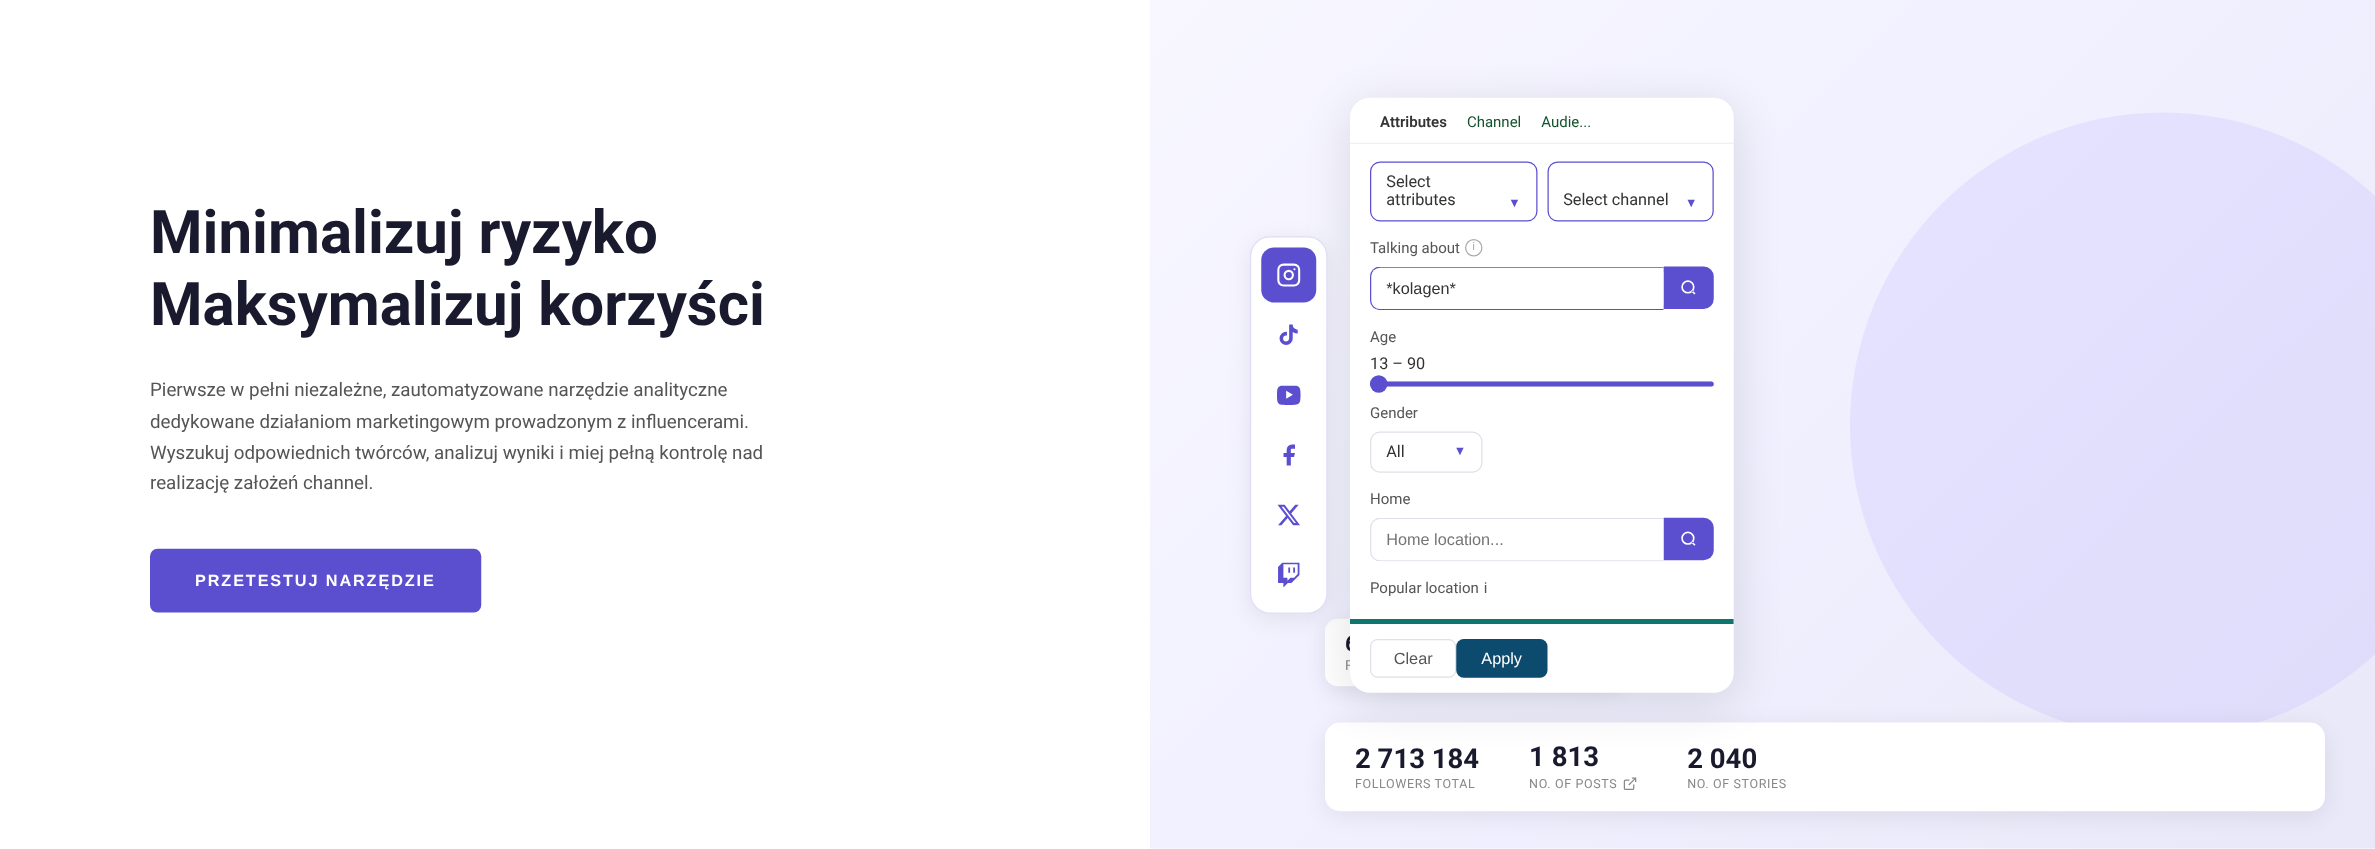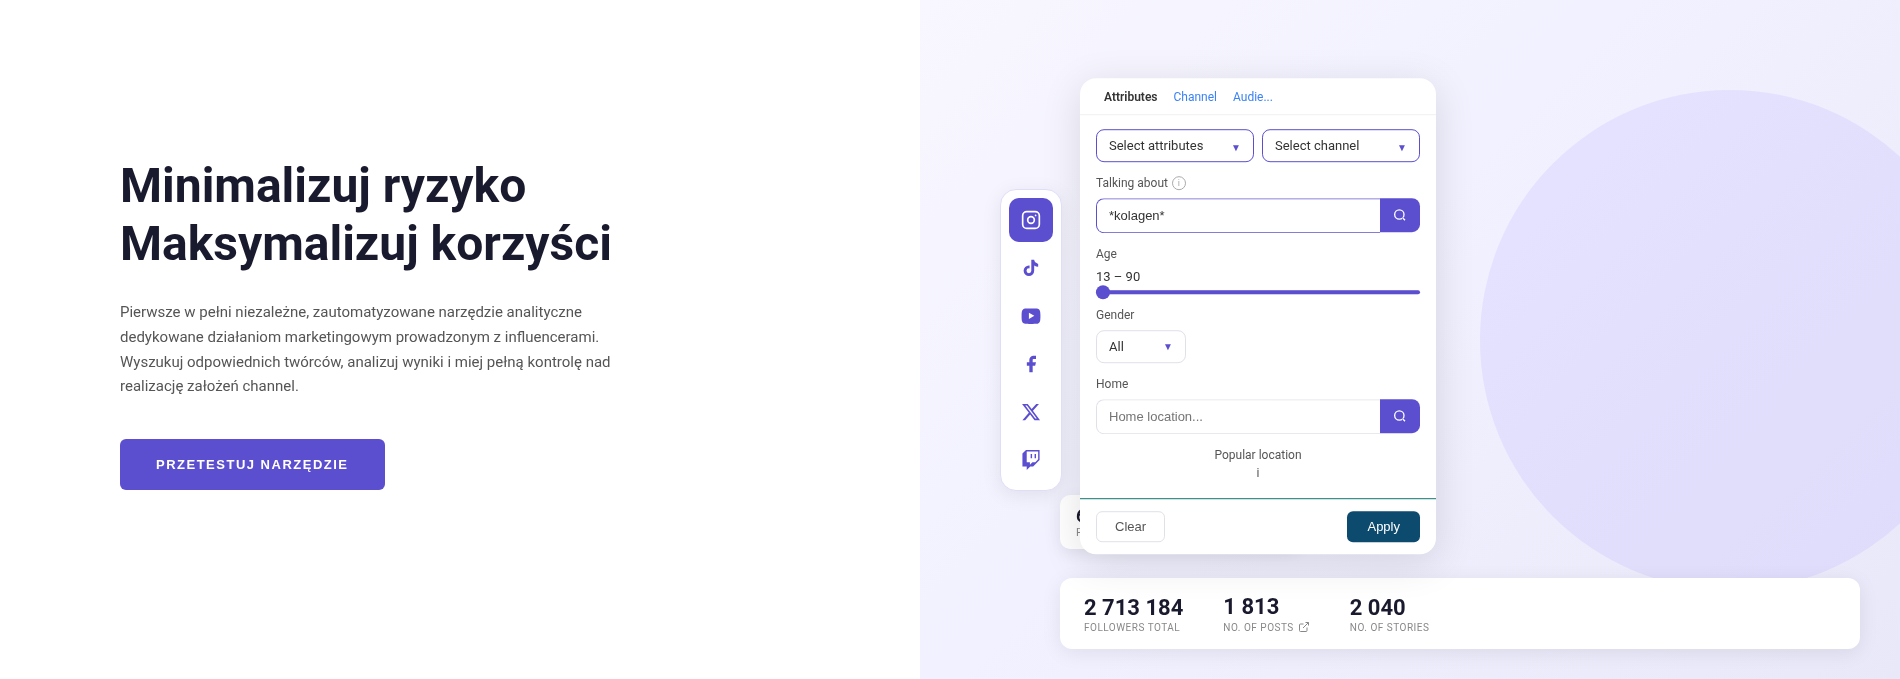--- a/index.html
+++ b/index.html
@@ -114,39 +114,39 @@
       width: 20px;
       height: 20px;
     }
 
     
     .filter-panel {
       position: absolute;
       left: 160px;
       top: 50%;
       transform: translateY(-55%);
-      width: 356px;
+      width: 307px;
       background: #fff;
       border-radius: 16px;
       box-shadow: 0 8px 40px rgba(0,0,0,0.12);
       padding: 0;
       overflow: hidden;
       z-index: 9;
     }
 
     .filter-header {
       display: flex;
       border-bottom: 1px solid #f0f0f0;
       padding: 12px 16px 0;
       gap: 0;
     }
 
     .filter-header-tab {
       font-size: 12px;
-      color: #3b82f6;
+      color: #14532d;
       padding: 0 8px 10px;
       cursor: pointer;
     }
 
     .filter-header-tab.active {
       color: #333;
       font-weight: 600;
     }
 
     .filter-body {
@@ -329,30 +329,28 @@
 
     
     .popular-label {
       font-size: 12px;
       color: #555;
       display: flex;
       align-items: center;
       gap: 4px;
       margin-top: 14px;
       margin-bottom: 4px;
-      flex-direction: column;
     }
 
     
     .filter-footer {
       display: flex;
-      justify-content: space-between;
       align-items: center;
       padding: 12px 16px;
-      border-top: 1px solid #0f766e;
+      border-top: 4px solid #0f766e;
     }
 
     .clear-btn {
       background: #fff;
       border: 1.5px solid #e0e0e8;
       border-radius: 6px;
       padding: 7px 18px;
       font-size: 13px;
       color: #555;
       cursor: pointer;

